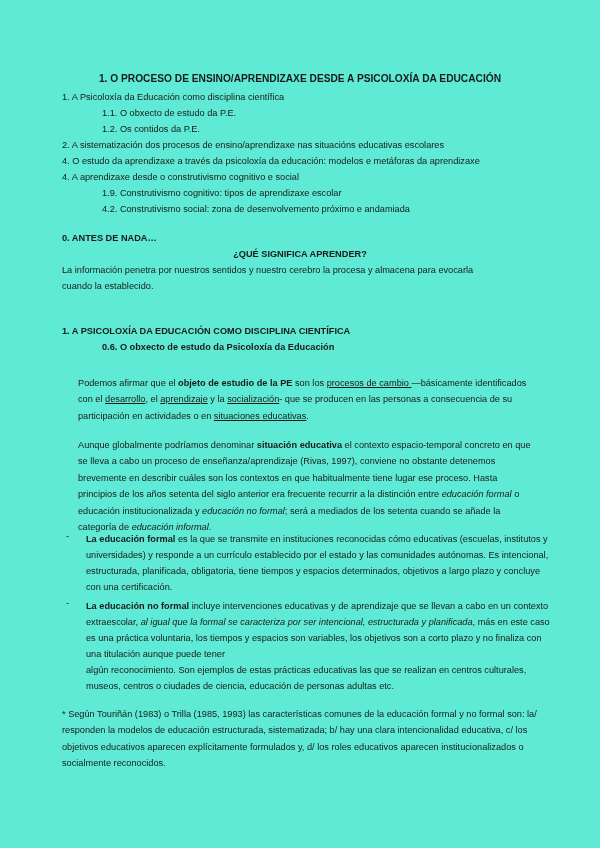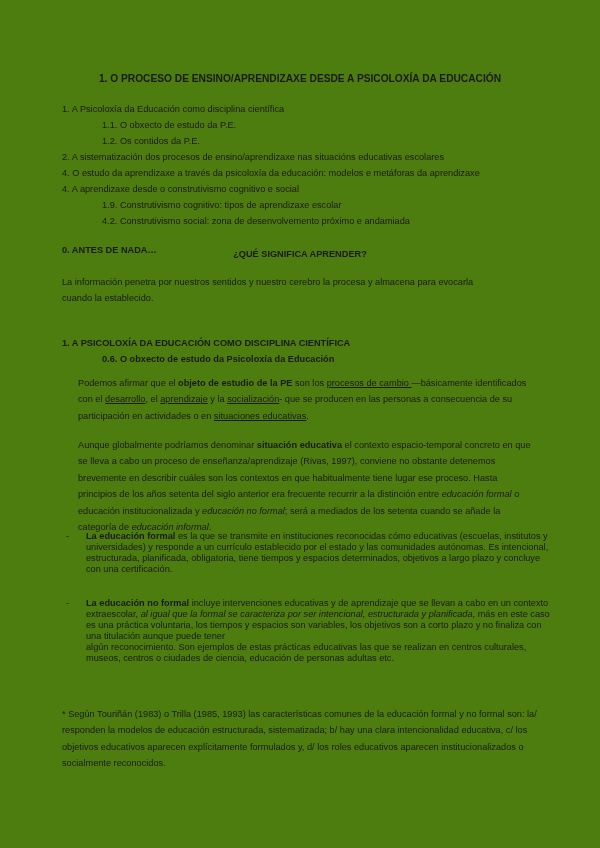--- a/index.html
+++ b/index.html
@@ -1,34 +1,34 @@
 <!DOCTYPE html>
 <html><head>
 <meta charset="utf-8">
 <style>
   html, body { margin: 0; padding: 0; background: #ffffff; }
   body {
     width: 600px; height: 848px; overflow: hidden; position: relative;
     font-family: "Liberation Sans", "DejaVu Sans", sans-serif;
     color: #1a1a1a; font-size: 9.2px;
   }
-  .page { position: absolute; left: 0; top: 0; width: 600px; height: 848px; background: #4d7c0f; }
+  .page { position: absolute; left: 0; top: 0; width: 600px; height: 848px; background: #5eead4; }
   .abs { position: absolute; white-space: nowrap; }
   .title { font-weight: bold; font-size: 10.2px; left: 0; width: 600px; text-align: center; top: 73px; }
-  .toc { left: 62px; margin-top: 12px; }
+  .toc { left: 62px; }
   .toc.sub { left: 102px; }
   .bold { font-weight: bold; }
   .center-h { left: 0; width: 600px; text-align: center; }
   .para { position: absolute; left: 62px; width: 490px; line-height: 16.4px; white-space: normal; }
   .para p { margin: 16px; }
   u { text-decoration: underline; }
   i { font-style: italic; }
   .bullet { position: absolute; left: 62px; width: 490px; }
   .bullet .dash { position: absolute; left: 4px; top: 0; }
-  .bullet .btext { position: absolute; left: 24px; width: 468px; line-height: 11px; white-space: normal; }
+  .bullet .btext { position: absolute; left: 24px; width: 468px; line-height: 16px; white-space: normal; }
 </style>
 </head>
 <body>
 
 <div class="page">
 
   <div class="abs title">1. O PROCESO DE ENSINO/APRENDIZAXE DESDE A PSICOLOXÍA DA EDUCACIÓN</div>
 
   <div class="abs toc" style="top:92px">1. A Psicoloxía da Educación como disciplina científica</div>
   <div class="abs toc sub" style="top:108px">1.1. O obxecto de estudo da P.E.</div>

